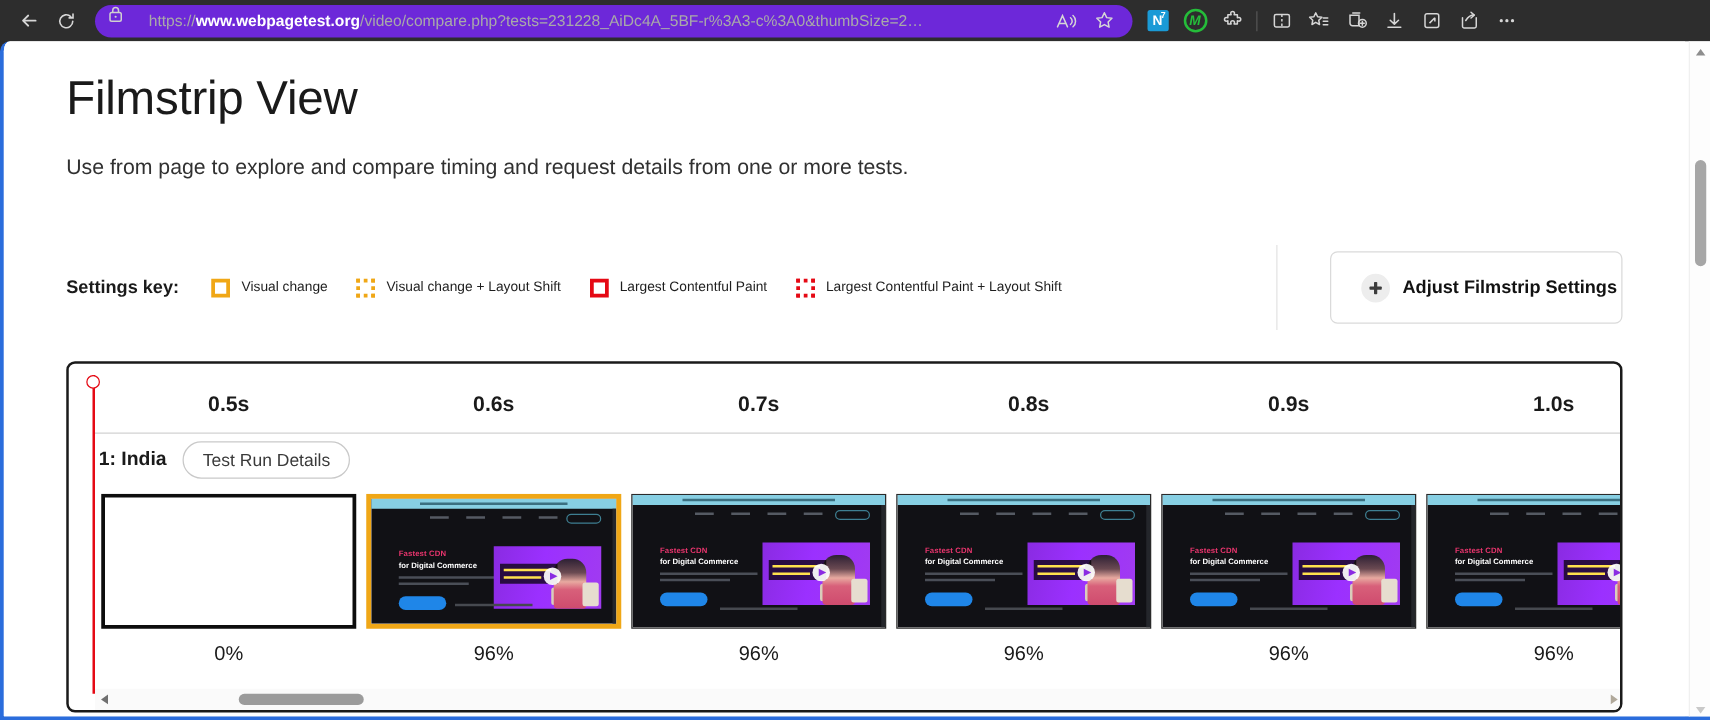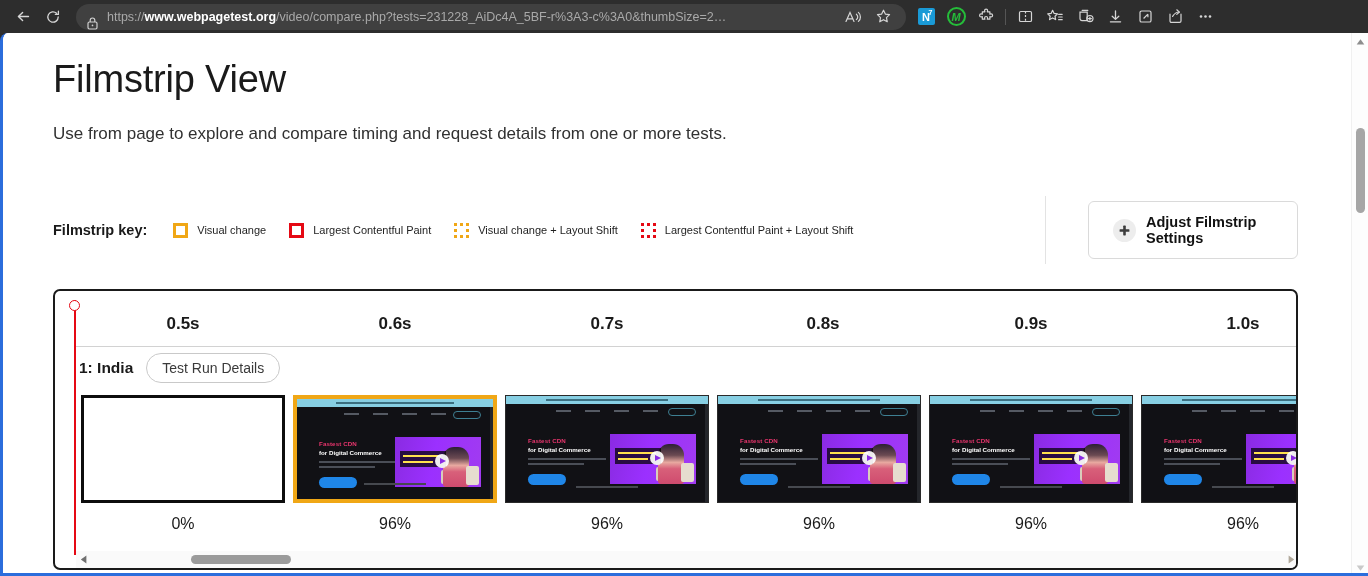--- a/index.html
+++ b/index.html
@@ -22,27 +22,28 @@
     width: 30px; height: 26px;
     display: flex; align-items: center; justify-content: center;
     border-radius: 4px; flex: none;
     color: #d6d6d6;
   }
   .chrome-btn svg { display: block; }
 
   .omnibox {
     flex: 1;
     height: 26px;
-    background: #404040;
+    background: #6d28d9;
     border-radius: 13px;
-    display: flex; align-items: flex-end;
+    display: flex; align-items: flex-start;
     padding: 0 8px 0 10px;
     margin: 0 5px 0 8px;
     min-width: 0;
     max-width: 830px;
+    gap: 12px;
   }
   .lock-icon { flex: none; margin-right: 8px; display:flex; }
   .omnibox-url {
     flex: 1;
     font-size: 12.5px;
     color: #a9a9a9;
     white-space: nowrap;
     overflow: hidden;
     text-overflow: clip;
     line-height: 26px;
@@ -118,21 +119,21 @@
   .legend-item:last-child { margin-right: 0; text-align: center; }
   .legend-label { font-size: 11px; color: #1e1e1e; margin-left: 9px; }
   .sw { width: 15px; height: 15px; flex: none; }
   .sw-solid-orange { border: 3px solid #f0a716; }
   .sw-dot-orange  { border: 3px dotted #f0a716; }
   .sw-solid-red   { border: 3px solid #e50914; }
   .sw-dot-red     { border: 3px dotted #e50914; }
 
   .adjust-btn {
     margin-left: 42px;
-    width: 210px; height: 58px;
+    width: 234px; height: 58px;
     border: 1px solid #dadada;
     border-radius: 6px;
     background: #fff;
     display: flex; align-items: center;
     padding-left: 24px;
     cursor: pointer;
   }
   .plus-circle {
     width: 23px; height: 23px; border-radius: 50%;
     background: #ededed;
@@ -479,35 +480,35 @@
 </div>
 
 <div class="viewport">
   <div class="page">
 
     <h1 class="page-title">Filmstrip View</h1>
     <p class="page-sub">Use from page to explore and compare timing and request details from one or more tests.</p>
 
     <div class="legend-row">
       <div class="legend-left">
-        <span class="legend-title">Filmstrip key:</span>
+        <span class="legend-title">Settings key:</span>
 
         <span class="legend-item">
           <span class="sw sw-solid-orange"></span>
           <span class="legend-label">Visual change</span>
         </span>
 
         <span class="legend-item">
+          <span class="sw sw-dot-orange"></span>
+          <span class="legend-label">Visual change + Layout Shift</span>
+        </span>
+
+        <span class="legend-item">
           <span class="sw sw-solid-red"></span>
           <span class="legend-label">Largest Contentful Paint</span>
-        </span>
-
-        <span class="legend-item">
-          <span class="sw sw-dot-orange"></span>
-          <span class="legend-label">Visual change + Layout Shift</span>
         </span>
 
         <span class="legend-item">
           <span class="sw sw-dot-red"></span>
           <span class="legend-label">Largest Contentful Paint + Layout Shift</span>
         </span>
       </div>
 
       <div class="adjust-btn">
         <span class="plus-circle">

